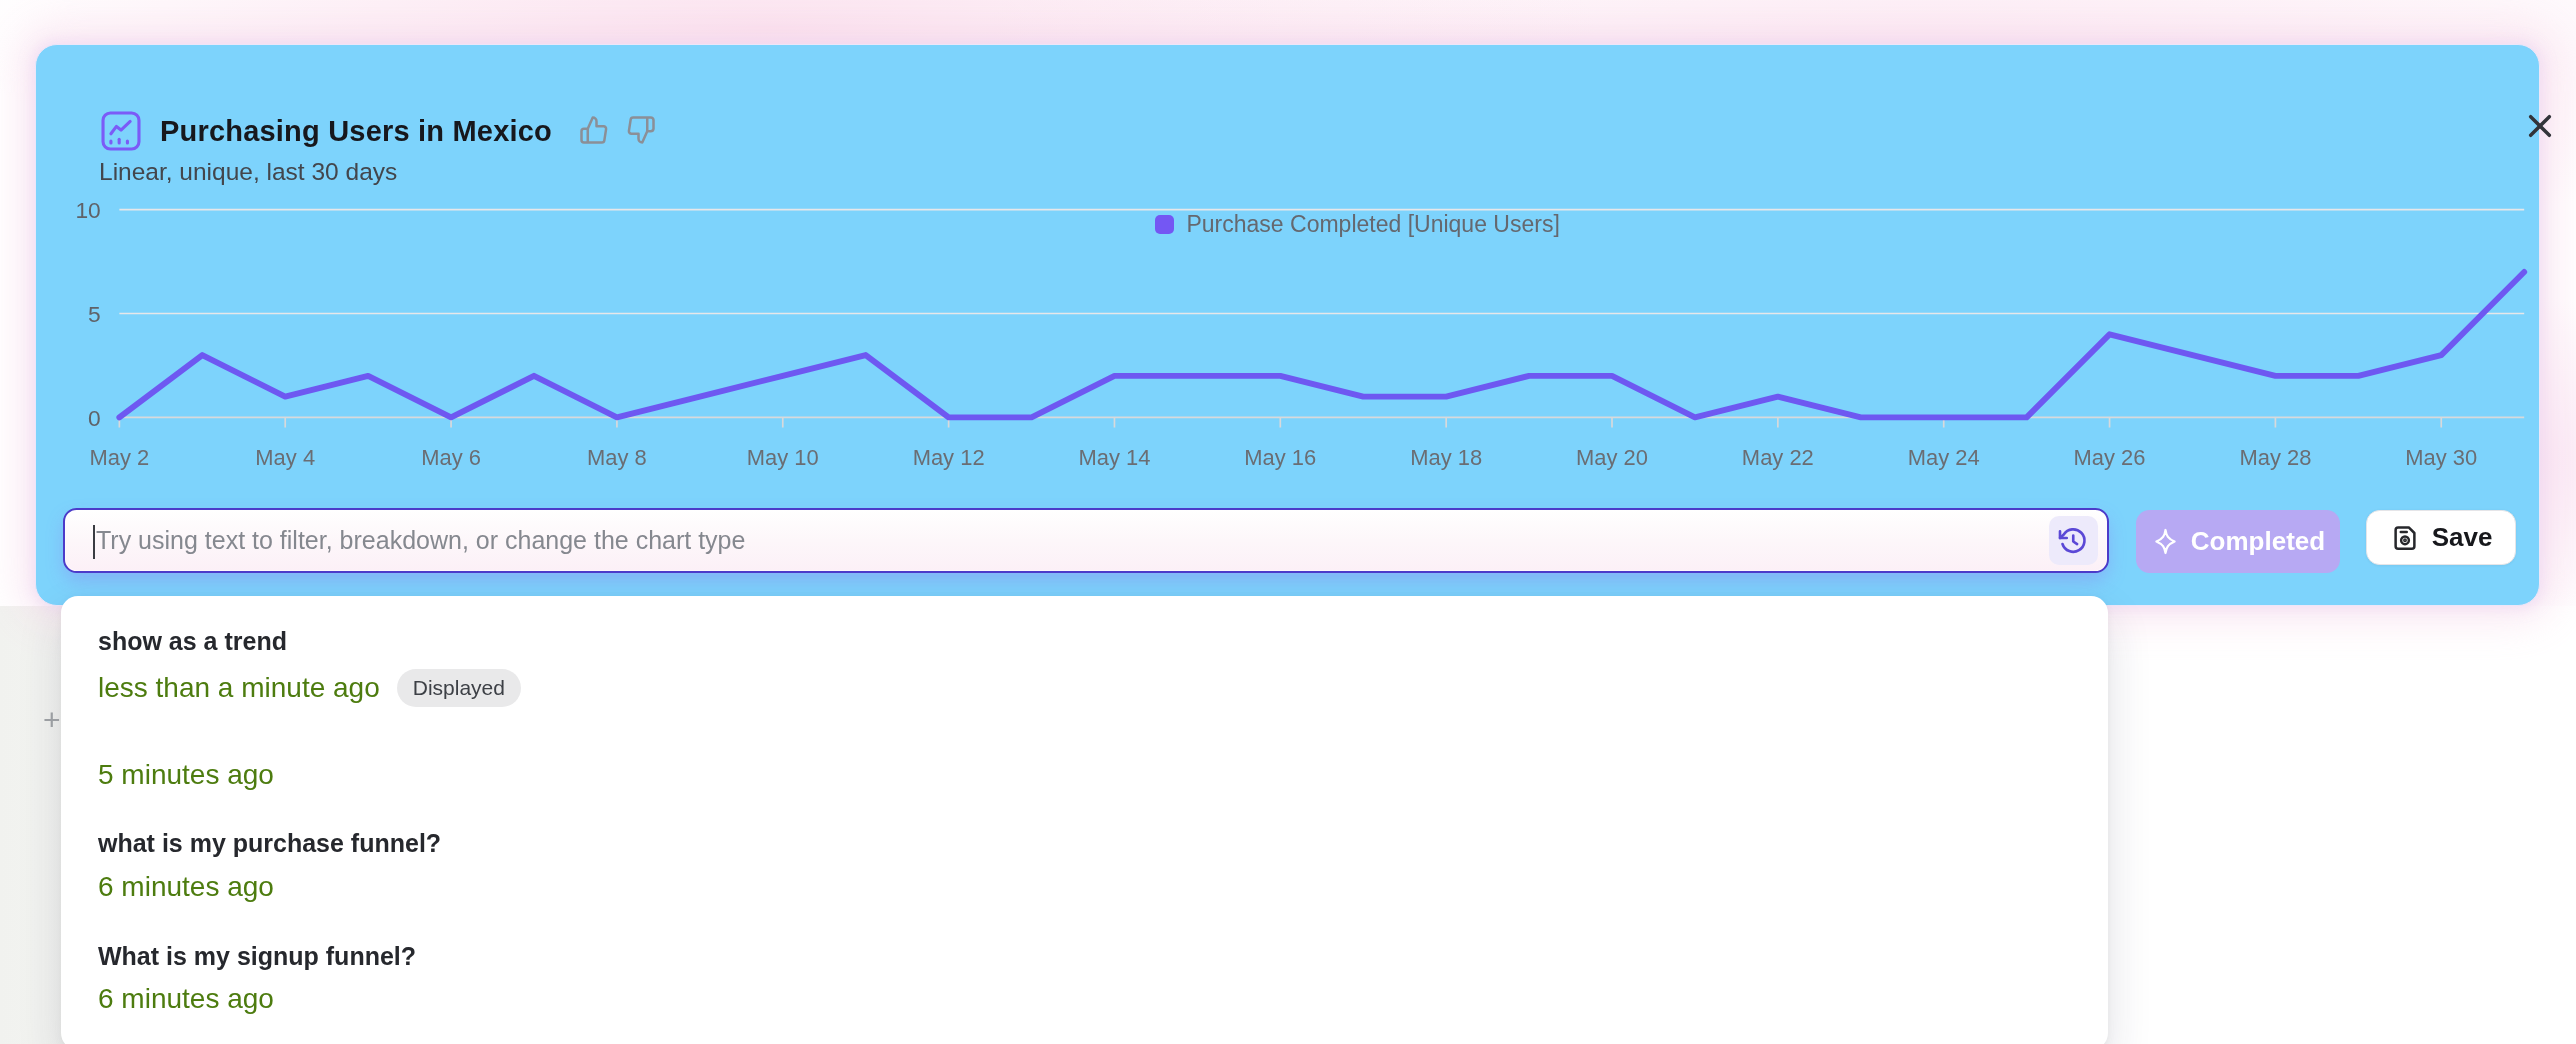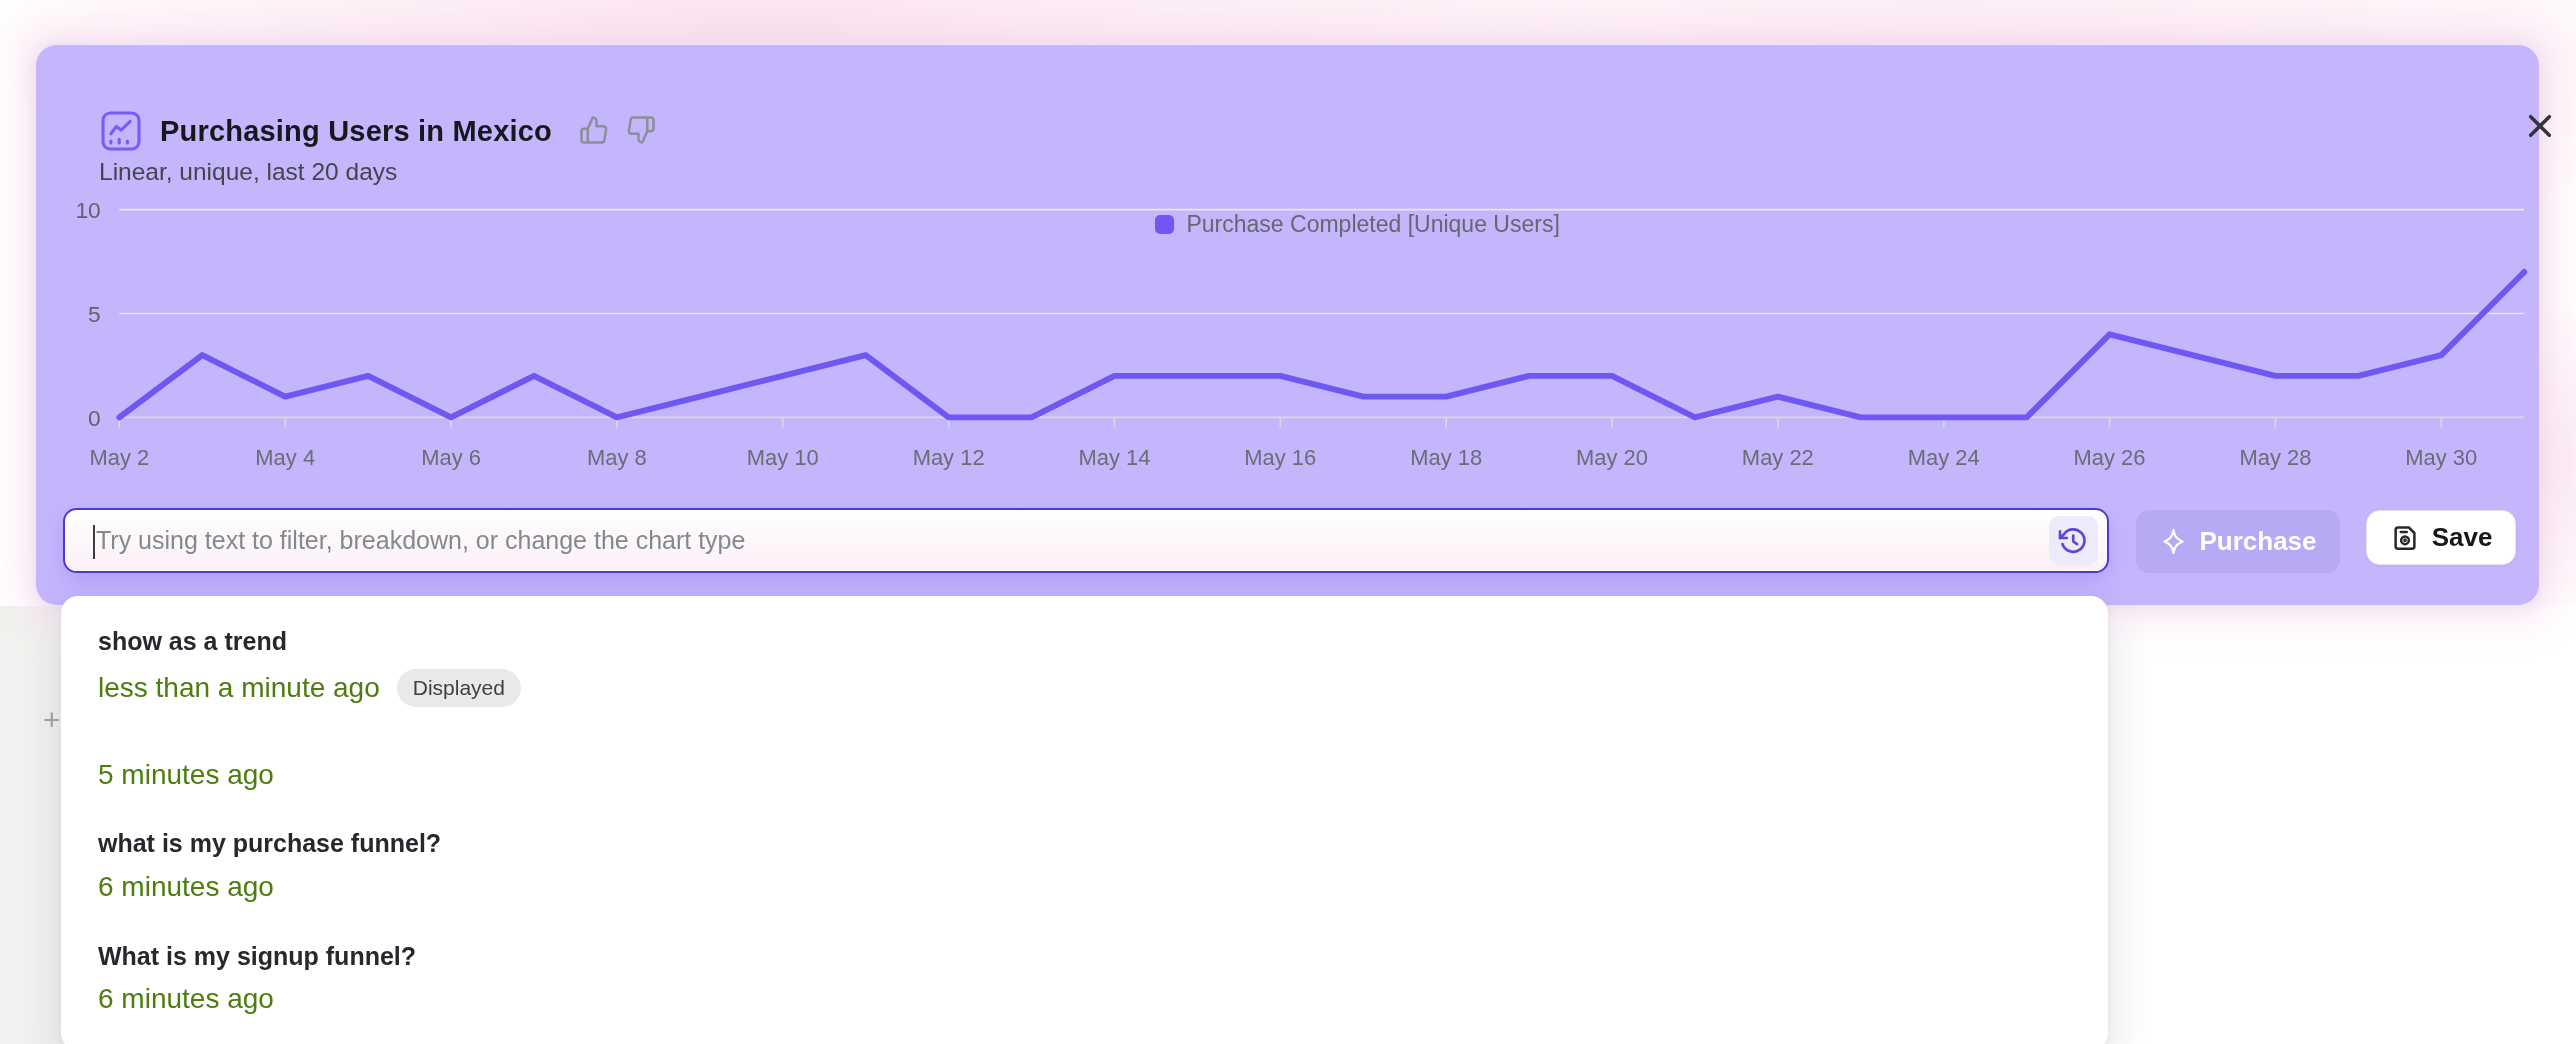--- a/index.html
+++ b/index.html
@@ -18,21 +18,21 @@
       radial-gradient(1352px 270px at 75% 10%, rgba(249,214,233,0.5), rgba(255,255,255,0) 72%),
       radial-gradient(761px 220px at 96% 70%, rgba(246,210,236,0.45), rgba(255,255,255,0) 75%),
       radial-gradient(1014px 220px at 45% 96%, rgba(226,216,250,0.5), rgba(255,255,255,0) 75%);
   }
   .page-lower {
     position: absolute; left: 0; top: 606px; right: 0; bottom: 0;
     background: linear-gradient(90deg, #f1f2ef 0%, #f7f8f5 9%, #fcfcfb 32%, #ffffff 60%);
   }
   .card {
     position: absolute; left: 35px; top: 44px; width: 2505px; height: 562px;
-    background: #c4b5fd; border-radius: 22px;
+    background: #7dd3fc; border-radius: 22px;
     border: 0.8px solid #ece6f8;
     box-shadow: 0 0 39px 15px rgba(247,206,229,0.45), 0 0 12px 3.4px rgba(231,221,250,0.55);
     text-decoration: underline;
   }
   
   .header-row { position: absolute; left: 63px; top: 64px; display: flex; align-items: center; gap: 17px; }
   .chart-badge-icon { width: 44px; height: 44px; display: block; }
   .page-title { font-size: 29px; font-weight: 700; color: #17181d; letter-spacing: 0.2px; }
   .thumbs { display: flex; align-items: center; gap: 15px; margin-left: 8.5px; }
   .thumb-btn { width: 32px; height: 32px; background: none; border: none; cursor: pointer; padding: 0; }
@@ -127,21 +127,21 @@
           <path d="M14 9V5a3 3 0 0 0-3-3l-4 9v11h11.28a2 2 0 0 0 2-1.7l1.38-9a2 2 0 0 0-2-2.3zM7 22H4a2 2 0 0 1-2-2v-7a2 2 0 0 1 2-2h3"></path>
         </svg>
       </button>
       <button class="thumb-btn" title="">
         <svg viewBox="0 0 24 24">
           <path d="M10 15v4a3 3 0 0 0 3 3l4-9V2H5.72a2 2 0 0 0-2 1.7l-1.38 9a2 2 0 0 0 2 2.3zm7-13h2.67A2.31 2.31 0 0 1 22 4v7a2.31 2.31 0 0 1-2.33 2H17"></path>
         </svg>
       </button>
     </div>
   </div>
-  <div class="subtitle">Linear, unique, last 20 days</div>
+  <div class="subtitle">Linear, unique, last 30 days</div>
 
   <button class="close-btn">
     <svg viewBox="0 0 24 24">
       <line x1="5" y1="5" x2="19" y2="19"></line>
         <line x1="19" y1="5" x2="5" y2="19"></line>
     </svg>
   </button>
 
   <div class="legend">
     <div class="legend-item">
@@ -200,21 +200,21 @@
       <path d="M3.6 14.4a9 9 0 1 0 1.0-7.6L1.6 9.6"></path>
       <path d="M12.2 7.6v4.8l3.1 2.1"></path>
     </svg>
   </button>
 </div>
 
 <button class="generate-btn">
   <svg viewBox="0 0 24 24">
     <path d="M12 2.5 C12.6 7.2 14.3 9.7 19.5 12 C14.3 14.3 12.6 16.8 12 21.5 C11.4 16.8 9.7 14.3 4.5 12 C9.7 9.7 11.4 7.2 12 2.5 Z"></path>
   </svg>
-  <span>Purchase</span>
+  <span>Completed</span>
 </button>
 
 <button class="save-btn">
   <svg viewBox="0 0 24 24">
     <path d="M4.5 5.5 a2 2 0 0 1 2-2 H15 l4.5 4.5 V18.5 a2 2 0 0 1-2 2 H6.5 a2 2 0 0 1-2-2 Z"></path>
     <line x1="8.6" y1="7.2" x2="13.4" y2="7.2"></line>
     <circle cx="12" cy="13.8" r="3.1"></circle>
     <circle cx="12" cy="13.8" r="0.55" fill="#26272b"></circle>
   </svg>
   <span>Save</span>

